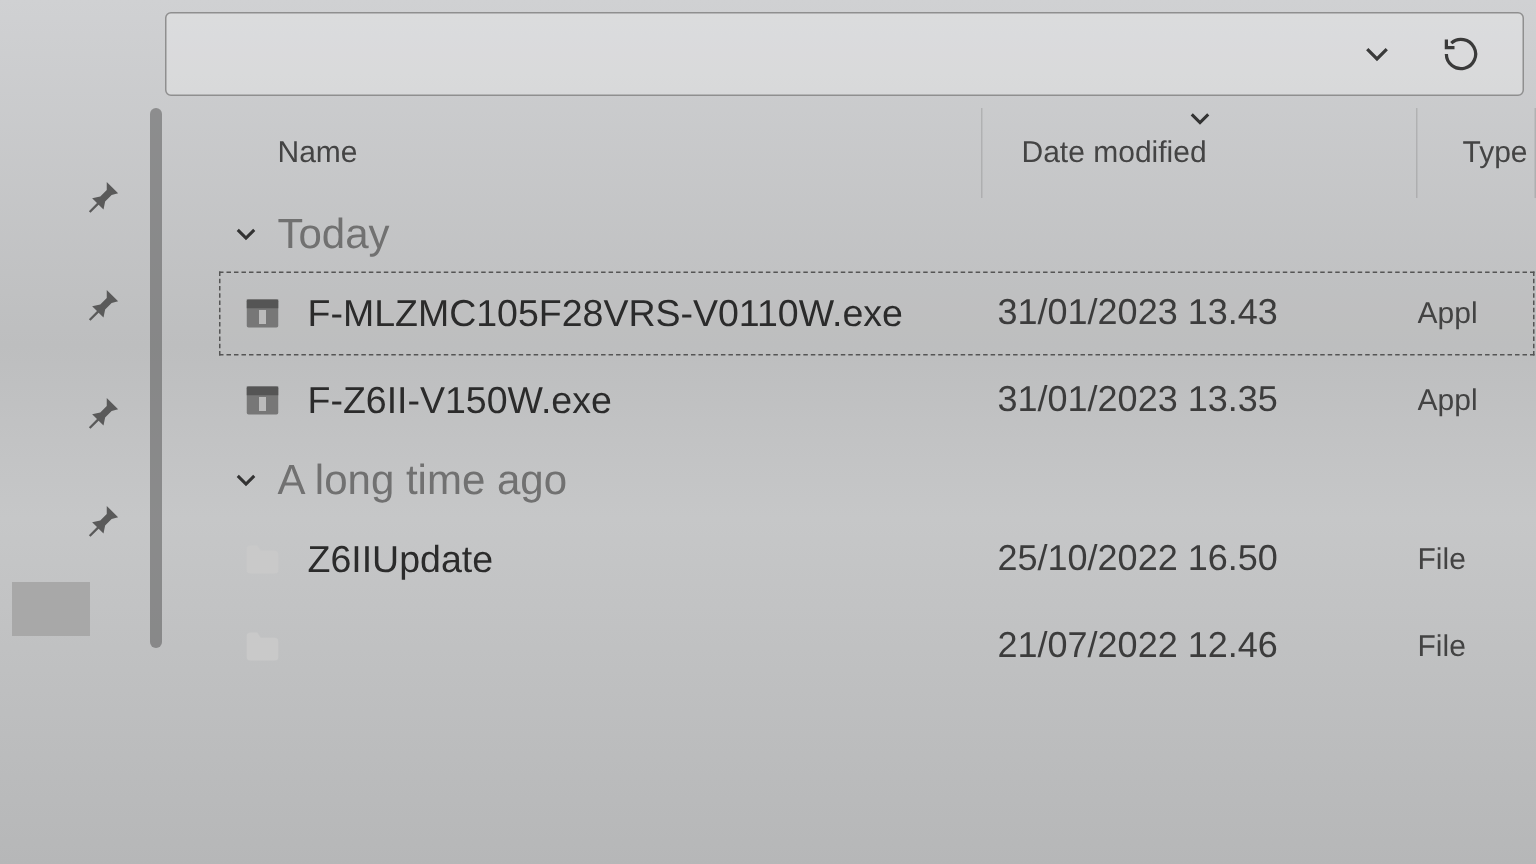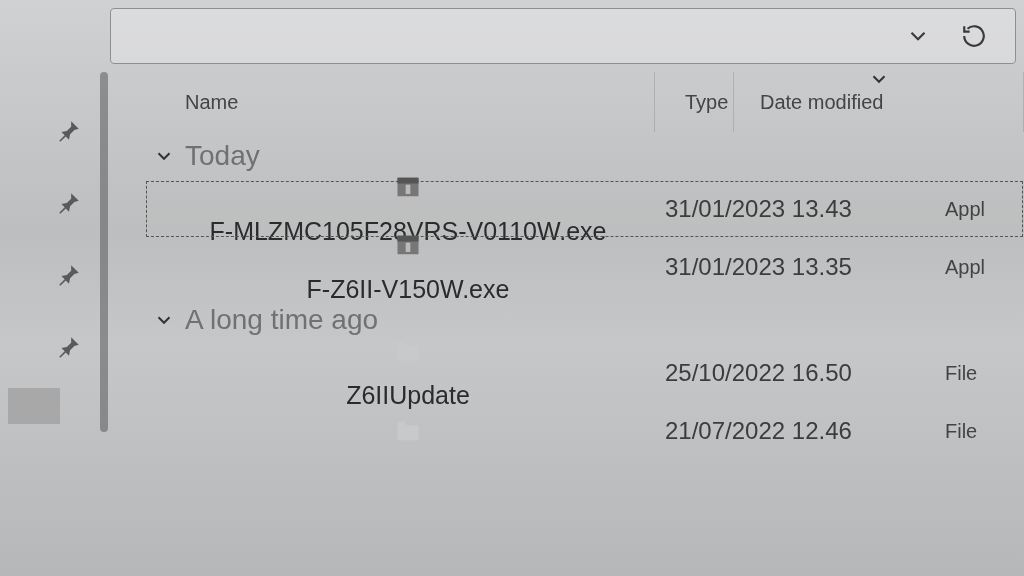--- a/index.html
+++ b/index.html
@@ -116,21 +116,21 @@
     align-items: center;
     height: 58px;
     font-size: 25px;
     color: #2b2b2b;
   }
   .row.selected {
     outline: 1px dashed #555;
     outline-offset: -2px;
     background: rgba(180,190,210,0.15);
   }
-  .cell-name { width: 510px; display: flex; align-items: center; gap: 16px; padding-left: 16px; flex-direction: column; }
+  .cell-name { width: 510px; display: flex; align-items: center; gap: 16px; padding-left: 16px; }
   .cell-date { width: 290px; padding-left: 10px; font-size: 24px; color: #3c3c3c; }
   .cell-type { flex: 1; font-size: 20px; color: #a21caf; white-space: nowrap; overflow: hidden; }
   .file-icon, .folder-icon { width: 28px; height: 28px; flex-shrink: 0; display: inline-flex; align-items: center; justify-content: center; }
   .file-icon svg, .folder-icon svg { width: 28px; height: 28px; }
 
   .chev { width: 22px; height: 22px; stroke: #333; fill: none; stroke-width: 2.2; }
 </style>
 </head>
 <body>
 
@@ -144,32 +144,32 @@
     <svg class="icon-svg" viewBox="0 0 24 24">
         <path d="M3 12a9 9 0 1 0 3-6.7"></path>
         <polyline points="3 3 3 8 8 8"></polyline>
       </svg>
   </span>
 </div>
 
 <div class="col-header">
   <div class="col name">
     <span>Name</span>
-  </div>
-  <div class="col type">
-    <span>Type</span>
   </div>
   <div class="col date">
     <span class="sort-chevron">
       <svg class="chev" viewBox="0 0 24 24">
           <polyline points="6 9 12 15 18 9"></polyline>
         </svg>
     </span>
     <span>Date modified</span>
   </div>
+  <div class="col type">
+    <span>Type</span>
+  </div>
 </div>
 
 <div class="gutter">
   <div class="vscroll"></div>
   <div class="pin quick-square"></div>
   <div class="pin"><svg viewBox="0 0 24 24">
         <path d="M14 3l7 7-4 1-4 4-1 5-3-3-5 5-1-1 5-5-3-3 5-1 4-4z"></path>
       </svg></div>
   <div class="pin"><svg viewBox="0 0 24 24">
         <path d="M14 3l7 7-4 1-4 4-1 5-3-3-5 5-1-1 5-5-3-3 5-1 4-4z"></path>

